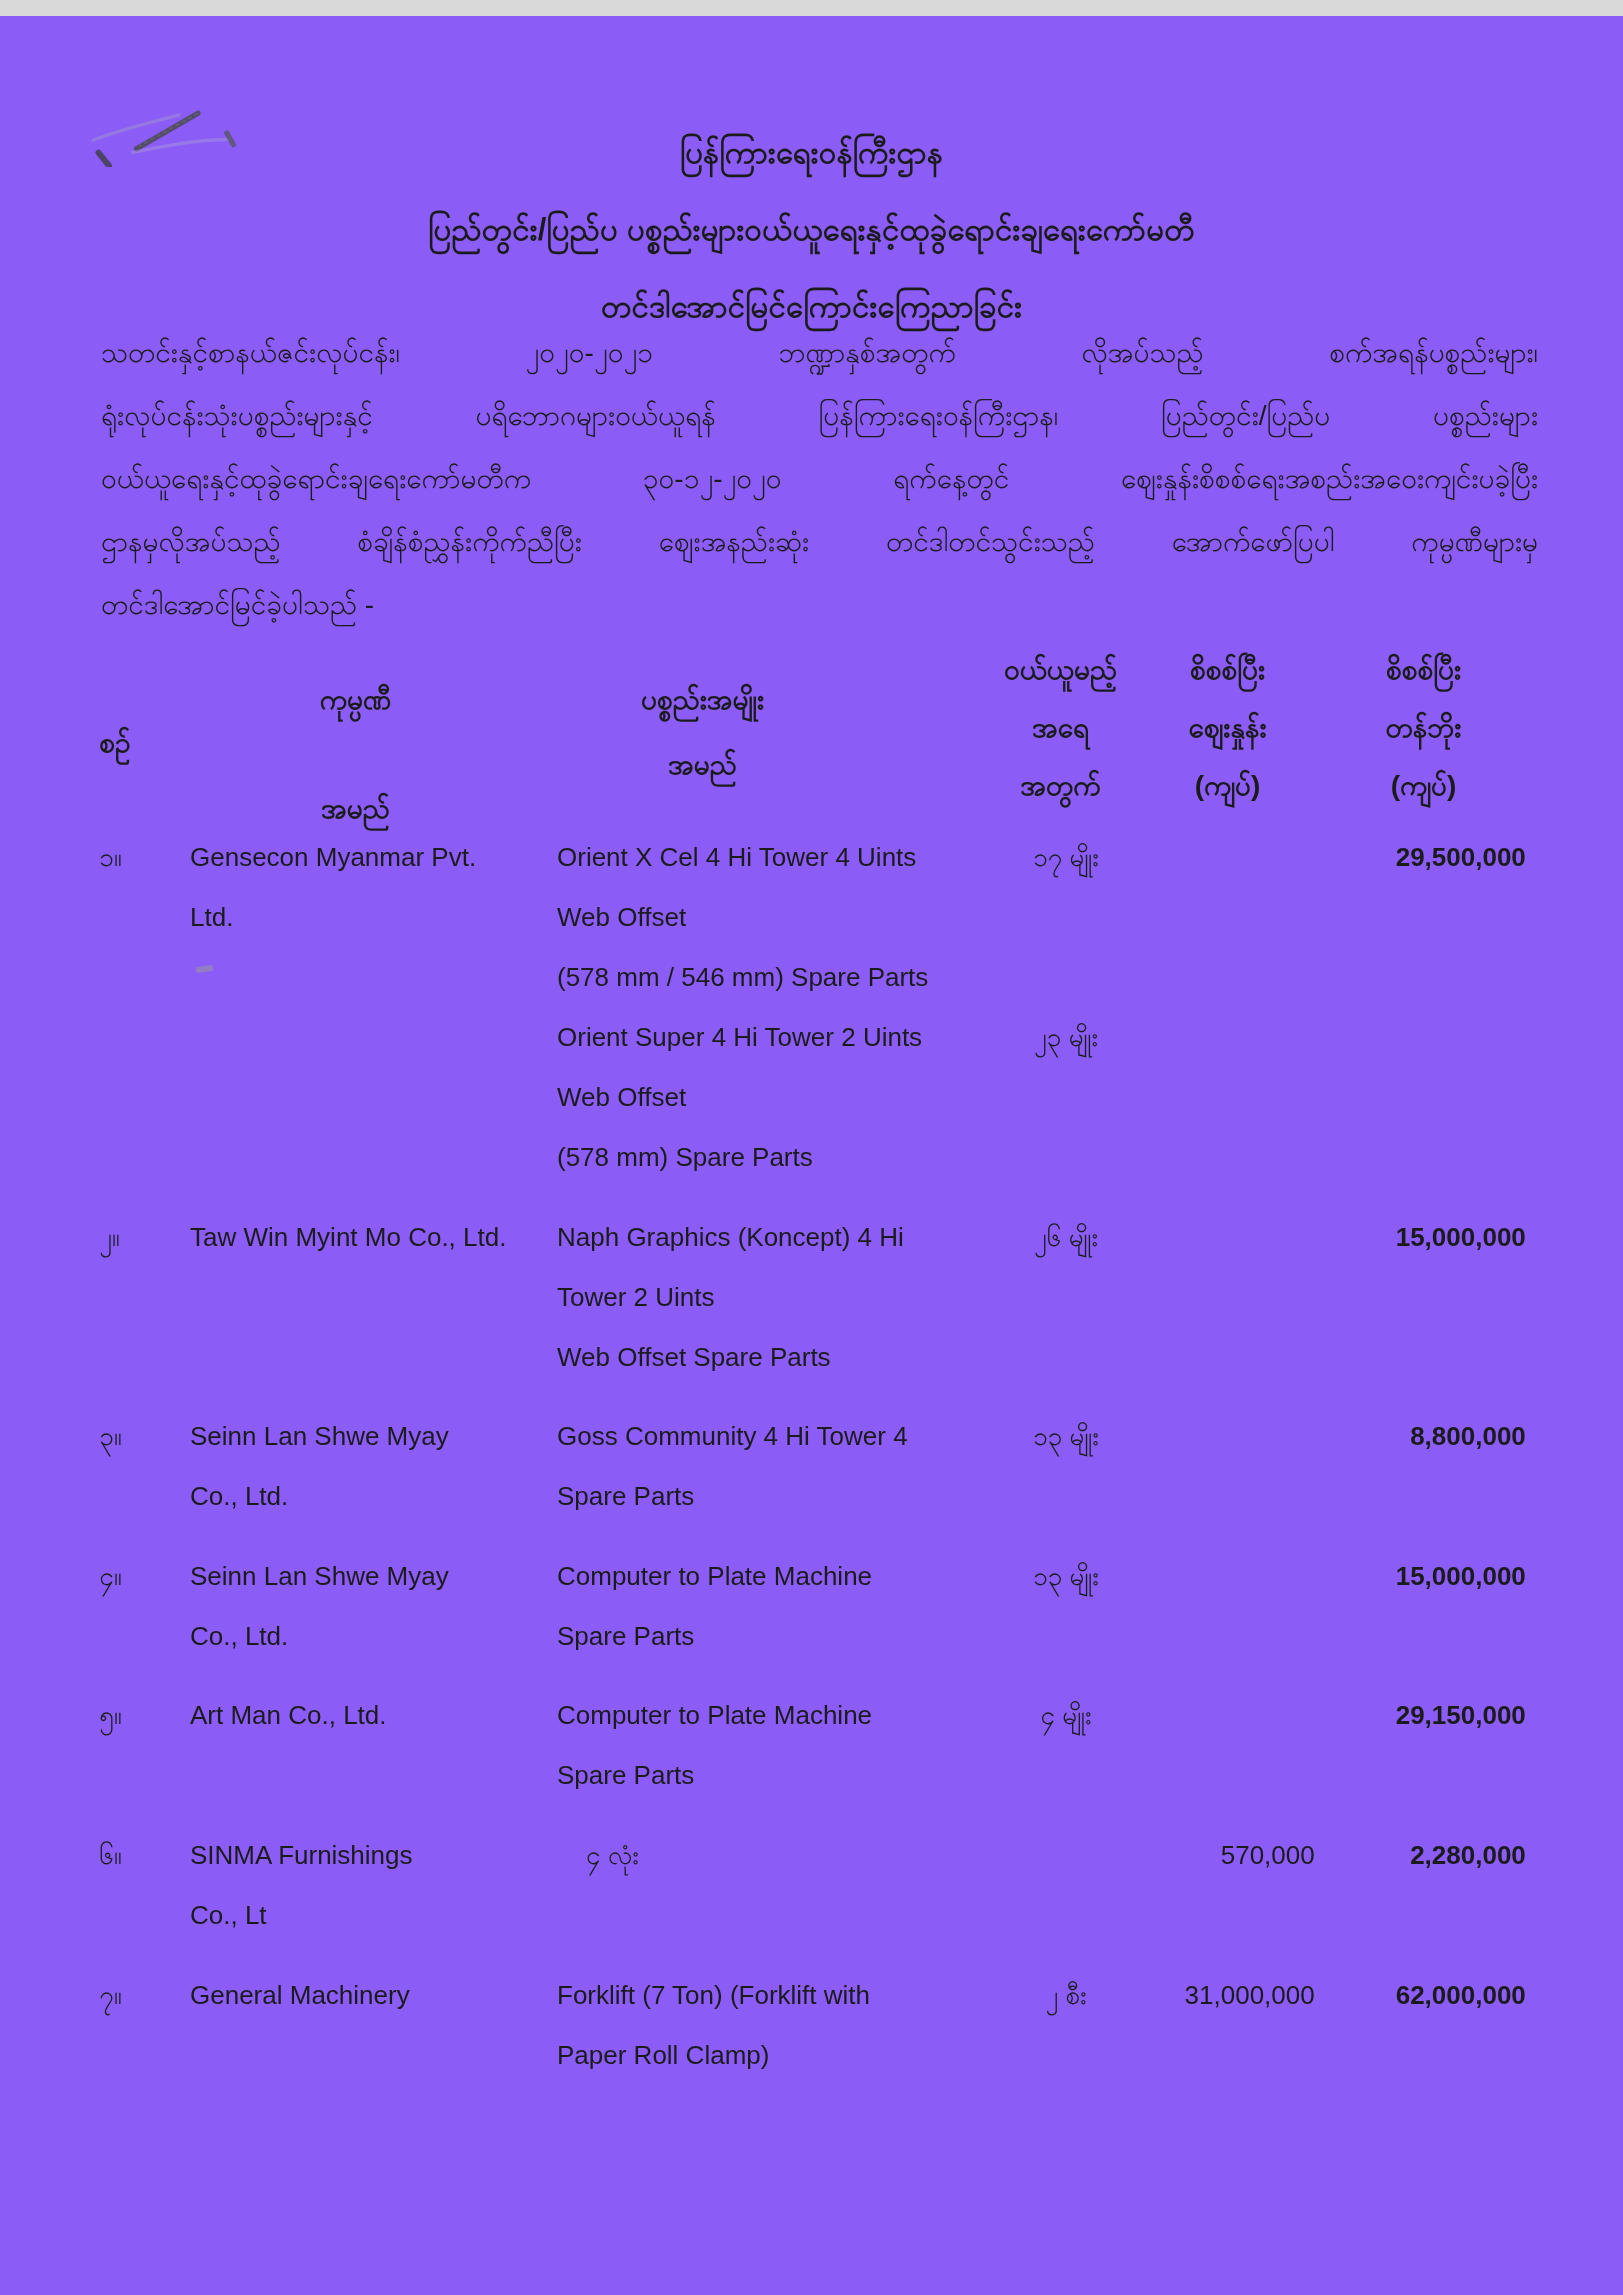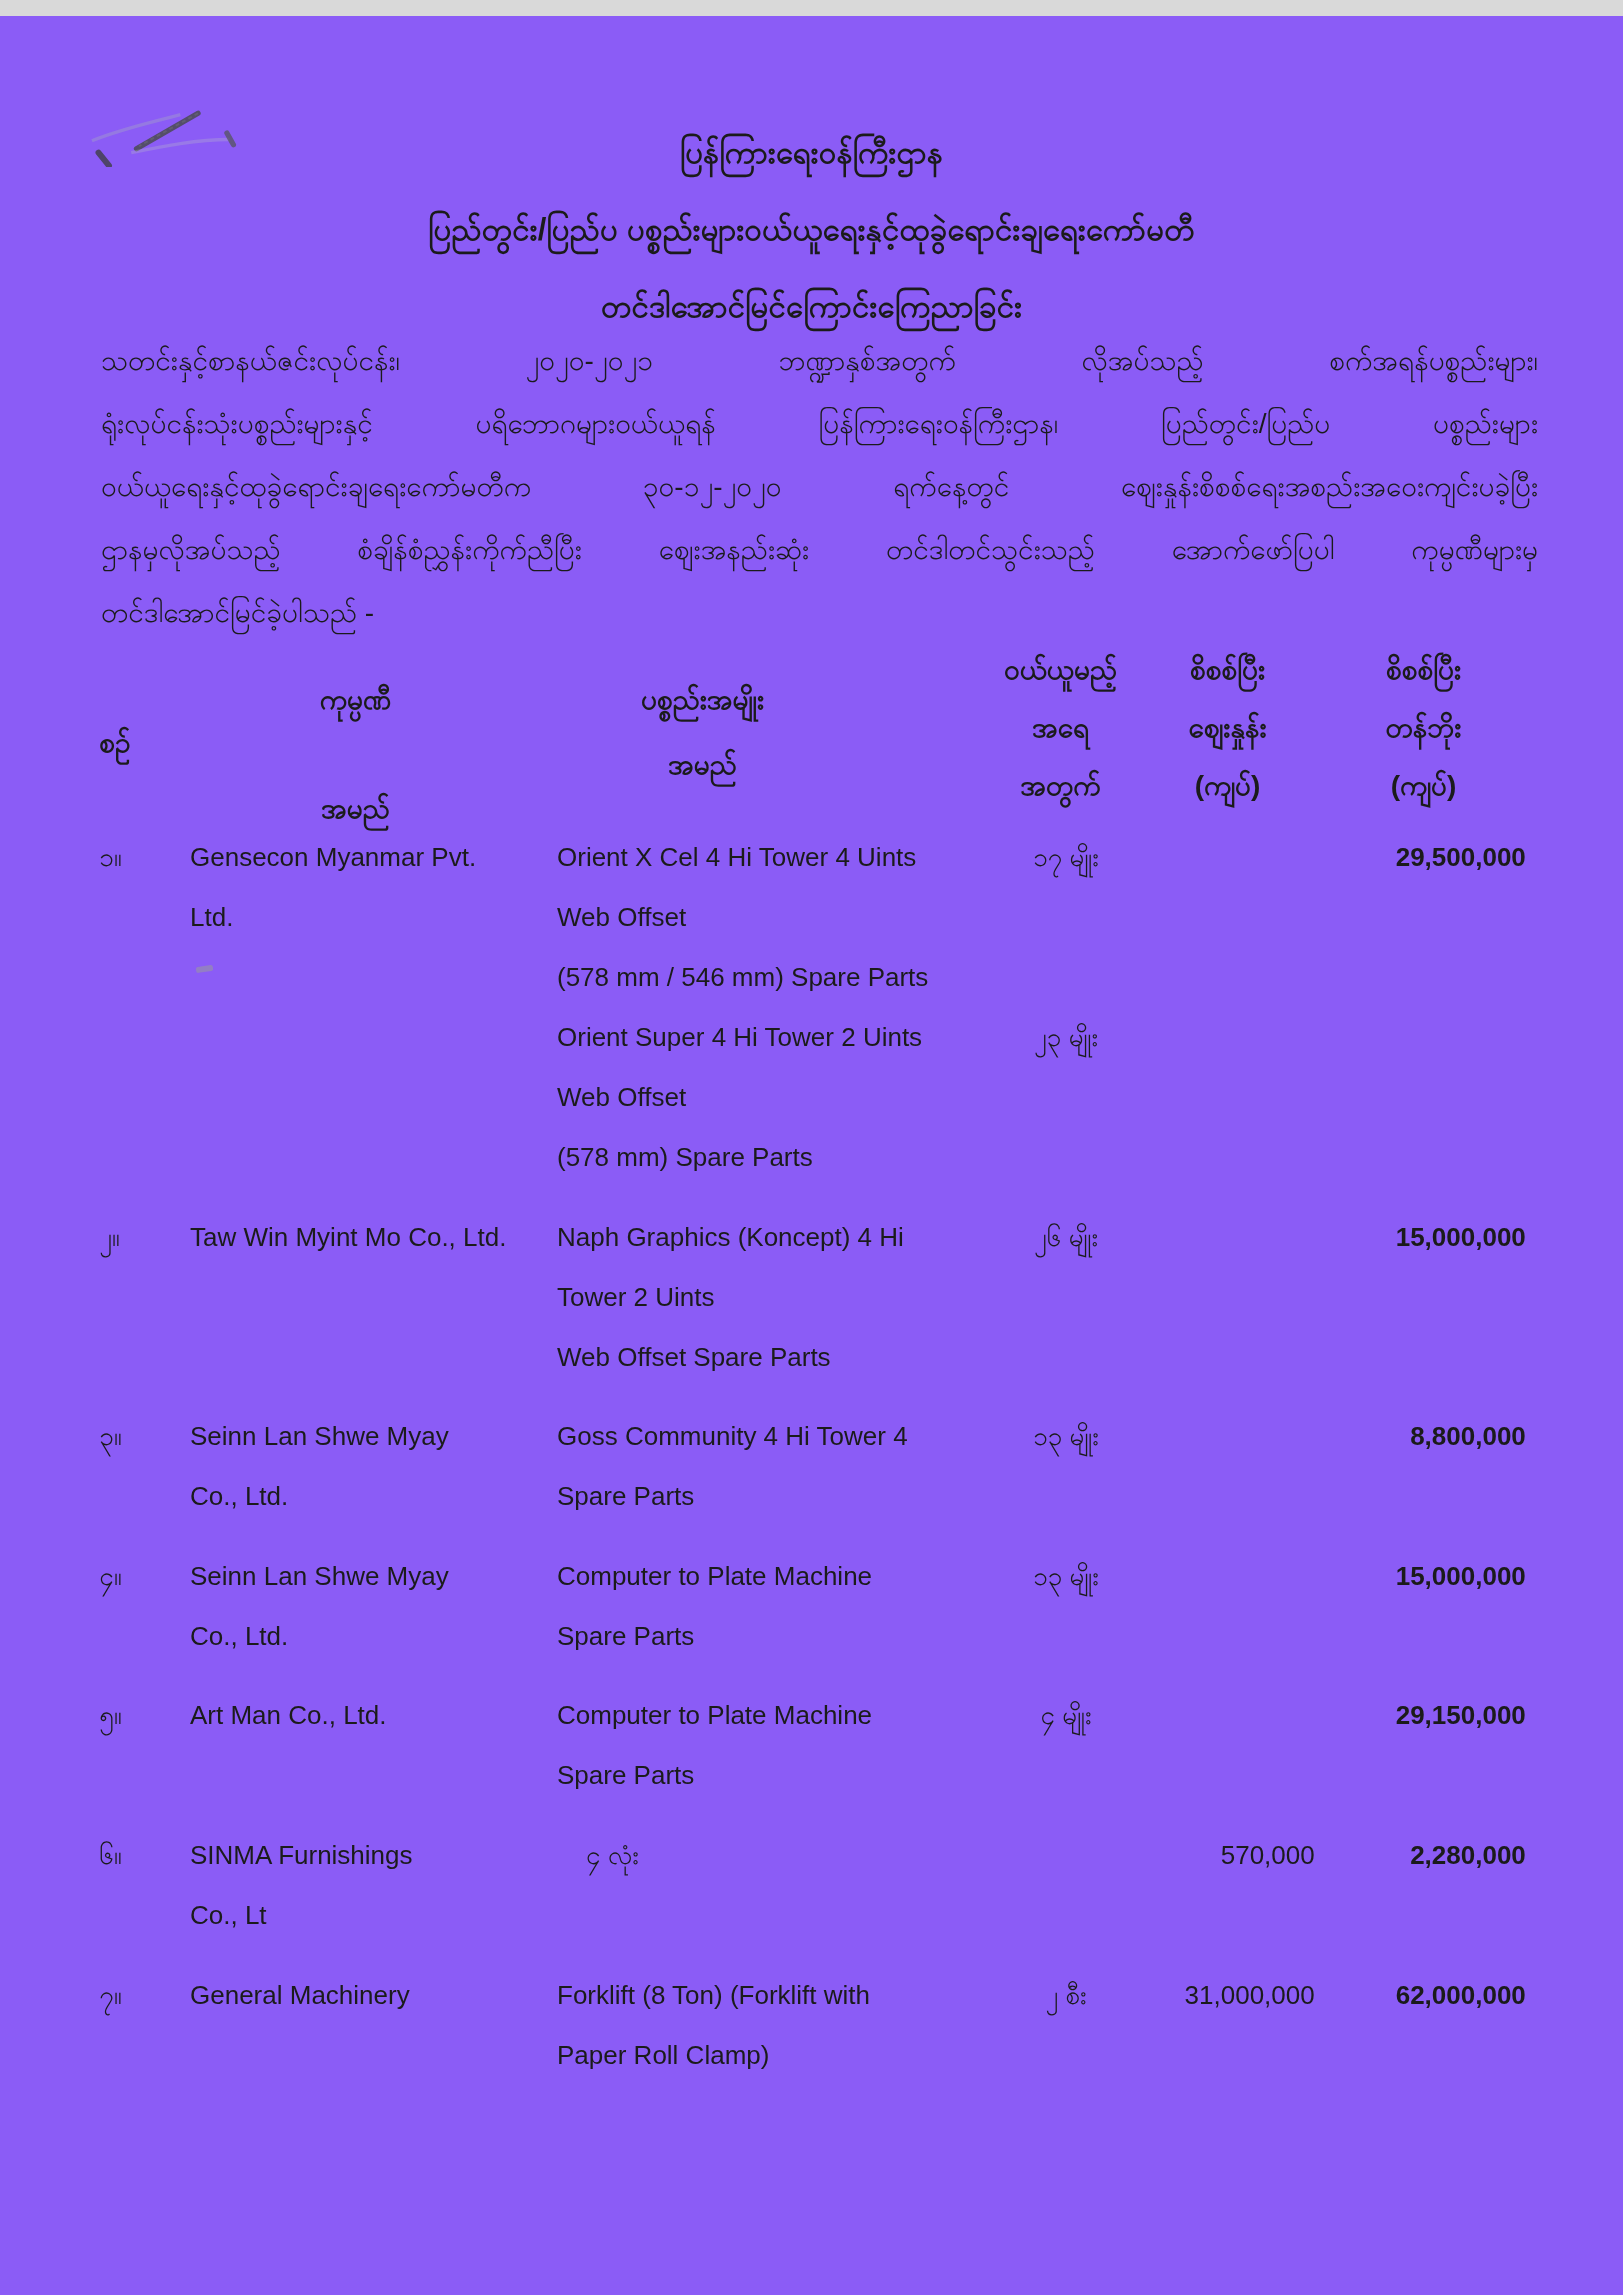--- a/index.html
+++ b/index.html
@@ -26,21 +26,21 @@
   }
   .title{
     font-weight:bold;
     font-size:31px;
     line-height:77px;
     letter-spacing:0.3px;
   }
 
   
   .intro{
-    position:absolute;top:313px;left:101px;right:85px;
+    position:absolute;top:305px;left:101px;right:85px;
     font-size:28px;
   }
   .intro-line{
     line-height:63px;
     text-align:justify;
     text-align-last:justify;
     white-space:normal;
   }
   .intro-line.last{
     text-align:left;
@@ -258,21 +258,21 @@
         <div class="cell-value">2,280,000</div>
       </div>
       <div class="trow">
         <div class="cell-no">၇။</div>
         <div class="cell-company">
           <div class="cline">General Machinery</div>
         </div>
         <div class="groups">
           <div class="group">
             <div class="gitem">
-              <div class="iline">Forklift (8 Ton) (Forklift with</div>
+              <div class="iline">Forklift (7 Ton) (Forklift with</div>
               <div class="iline">Paper Roll Clamp)</div>
             </div>
             <div class="gqty">၂ စီး</div>
           </div>
         </div>
         <div class="cell-price">31,000,000</div>
         <div class="cell-value">62,000,000</div>
       </div>
     </div>
 

